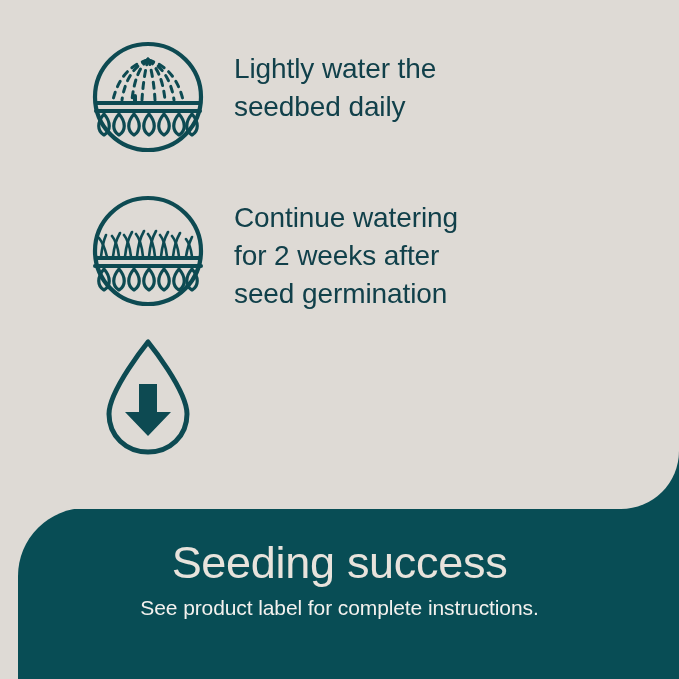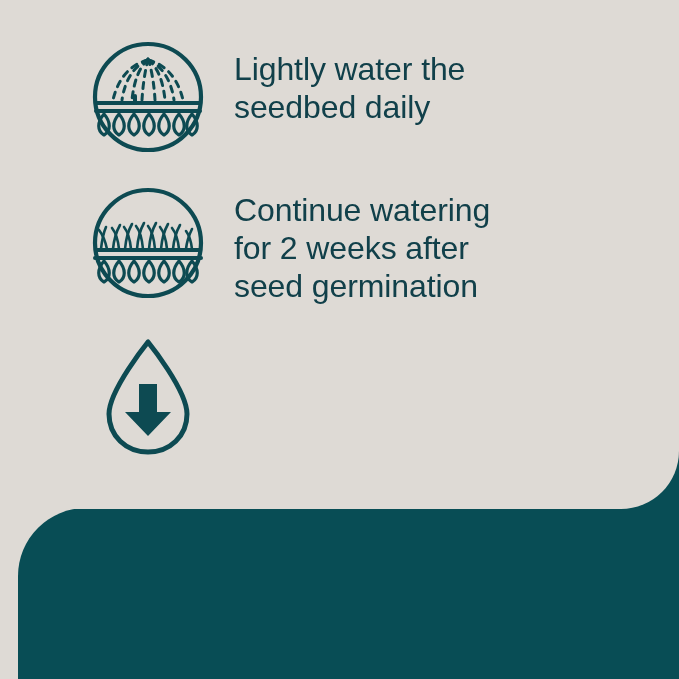--- a/index.html
+++ b/index.html
@@ -62,33 +62,33 @@
     width: 679px;
     z-index: 3;
   }
   .step {
     position: absolute;
     display: flex;
     align-items: flex-start;
     left: 88px;
   }
   .step-1 { top: 34px; }
-  .step-2 { top: 180px; justify-content: center; }
+  .step-2 { top: 188px; justify-content: center; }
   .step-3 { top: 332px; }
 
   .step-icon {
     width: 120px;
     flex: 0 0 120px;
     display: flex;
     align-items: flex-start;
     justify-content: center;
   }
   .step-text {
     color: #11404a;
-    font-size: 32px;
+    font-size: 28px;
     line-height: 38px;
     letter-spacing: -0.1px;
     font-weight: 400;
     padding-top: 16px;
     margin-left: 26px;
     white-space: pre-line;
     max-width: 360px;
   }
   .step-3 .step-text { padding-top: 8px; }
   .step-2 .step-text { padding-top: 11px; }
@@ -222,14 +222,18 @@
       <div class="step-icon">
         <svg width="114" height="132" viewBox="0 0 114 132" aria-hidden="true">
           <path d="M57 10 C 57 10, 18 58, 18 82 C 18 104, 35 120, 57 120 C 79 120, 96 104, 96 82 C 96 58, 57 10, 57 10 Z" fill="none" stroke="#0d4a52" stroke-width="5" stroke-linejoin="round"></path>
           <path d="M48 52 L 66 52 L 66 80 L 80 80 L 57 104 L 34 80 L 48 80 Z" fill="#0d4a52"></path>
         </svg>
       </div>
     </div>
 
   </div>
 
+  <div class="footer-content">
+    <div class="footer-title">Seeding success</div>
+    <div class="footer-sub">See product label for complete instructions.</div>
+  </div>
 
 </div>
 
 </body></html>

